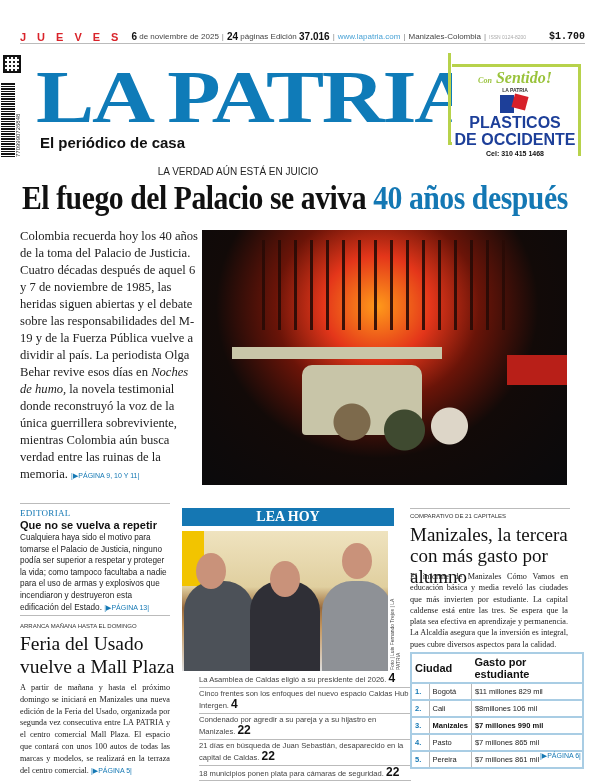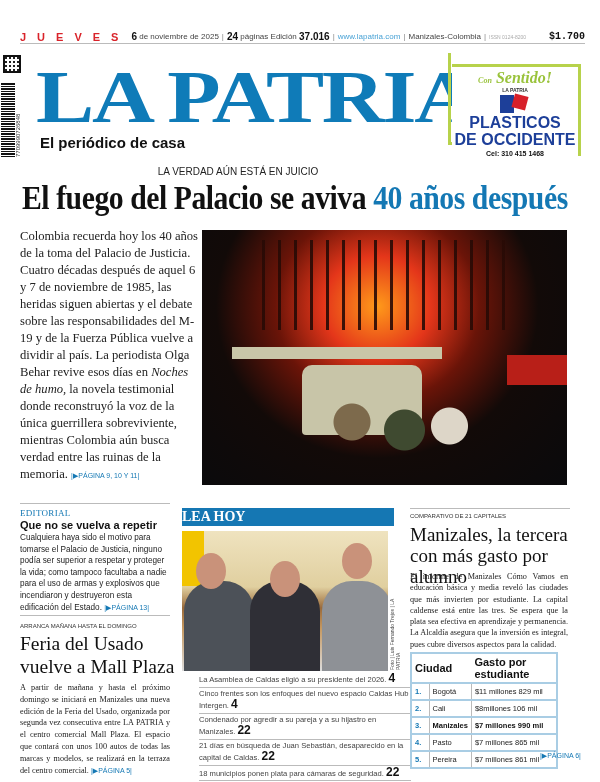--- a/index.html
+++ b/index.html
@@ -41,39 +41,39 @@
   .photo-main .car { position: absolute; top: 135px; left: 100px; width: 120px; height: 70px; background: #c8c5a8; border-radius: 10px 10px 4px 4px; }
   .photo-main .truck { position: absolute; top: 125px; left: 305px; width: 60px; height: 30px; background: #b81f18; }
   .photo-main .sold { position: absolute; top: 160px; left: 120px; width: 150px; height: 80px; background: radial-gradient(circle at 20% 40%, #7d6a4c 0 18px, transparent 19px), radial-gradient(circle at 55% 50%, #3f4a30 0 20px, transparent 21px), radial-gradient(circle at 85% 45%, #ddd6c8 0 18px, transparent 19px); }
   .divider { height: 1px; background: #bbb; }
   .ed-label { left: 20px; top: 508px; font-family: "Liberation Serif", serif; font-size: 9px; color: #1478b4; letter-spacing: 0.3px; }
   .ed-title { left: 20px; top: 519px; font-size: 11px; font-weight: bold; color: #111; }
   .ed-body { left: 20px; top: 532px; width: 150px; font-size: 8.2px; line-height: 11.6px; color: #222; }
   .fer-kicker { left: 20px; top: 623px; font-size: 6px; color: #333; }
   .fer-title { left: 20px; top: 632px; font-family: "Liberation Serif", serif; font-size: 19.5px; line-height: 23px; color: #111; width: 160px; }
   .fer-body { left: 20px; top: 682px; width: 150px; font-family: "Liberation Serif", serif; font-size: 8.2px; line-height: 11.8px; color: #222; text-align: justify; }
-  .leahoy { left: 182px; top: 508px; width: 212px; height: 18px; background: #1577b3; color: #fff; font-family: "Liberation Serif", serif; font-weight: bold; font-size: 14px; line-height: 18px; }
+  .leahoy { left: 182px; top: 508px; width: 212px; height: 18px; background: #1577b3; color: #fff; text-align: center; font-family: "Liberation Serif", serif; font-weight: bold; font-size: 14px; line-height: 18px; }
   .photo-lea { left: 182px; top: 531px; width: 206px; height: 140px; background: linear-gradient(180deg, #efe3bf 0%, #e0cf9f 40%, #9a6a3a 55%, #c79a62 70%, #ddd 100%); overflow: hidden; }
   .photo-lea .flag { position: absolute; left: 0; top: 0; width: 22px; height: 55px; background: #f2c400; }
   .photo-lea .p1, .photo-lea .p2, .photo-lea .p3 { position: absolute; bottom: 0; width: 70px; height: 90px; border-radius: 30px 30px 0 0; }
   .photo-lea .p1 { left: 2px; background: #4c5158; }
   .photo-lea .p2 { left: 68px; background: #2f2f36; }
   .photo-lea .p3 { left: 140px; background: #8e9196; }
   .photo-lea .h1, .photo-lea .h2, .photo-lea .h3 { position: absolute; width: 30px; height: 36px; border-radius: 50%; background: #c9927a; }
   .photo-lea .h1 { left: 14px; top: 22px; }
   .photo-lea .h2 { left: 88px; top: 30px; }
   .photo-lea .h3 { left: 160px; top: 12px; }
   .credit { left: 389px; top: 590px; font-size: 5px; color: #444; writing-mode: vertical-rl; transform: rotate(180deg); height: 80px; }
   .lea-list { left: 199px; top: 672px; width: 212px; }
   .lea-item { font-size: 7.6px; color: #444; line-height: 10.5px; border-bottom: 1px solid #bbb; padding: 1px 0 1px 0; }
   .lea-item b { font-size: 12px; color: #111; font-weight: bold; }
   .cmp-kicker { left: 410px; top: 513px; font-size: 6px; color: #333; }
   .cmp-title { left: 410px; top: 524px; width: 180px; font-family: "Liberation Serif", serif; font-size: 19px; line-height: 21px; color: #111; }
   .cmp-body { left: 410px; top: 571px; width: 158px; font-family: "Liberation Serif", serif; font-size: 8.2px; line-height: 11.3px; color: #222; text-align: justify; }
-  .tbl { left: 410px; top: 652px; width: 148px; border: 2px solid #a9cde4; border-collapse: collapse; }
+  .tbl { left: 410px; top: 652px; width: 174px; border: 2px solid #a9cde4; border-collapse: collapse; }
   .tbl th { font-size: 11px; font-weight: bold; text-align: left; padding: 2px 3px; border-bottom: 2px solid #a9cde4; }
   .tbl td { font-size: 7.5px; border-bottom: 2px solid #a9cde4; border-right: 1px solid #bbb; padding: 2px 3px; height: 17px; color: #222; }
   .tbl td.n { color: #1478b4; font-weight: bold; width: 18px; }
   .tbl tr.hi td { font-weight: bold; color: #111; }
   .tbl tr.hi td.n { color: #1478b4; }
   .cmp-pref { left: 540px; top: 752px; }
 </style>
 </head>
 <body>
 

